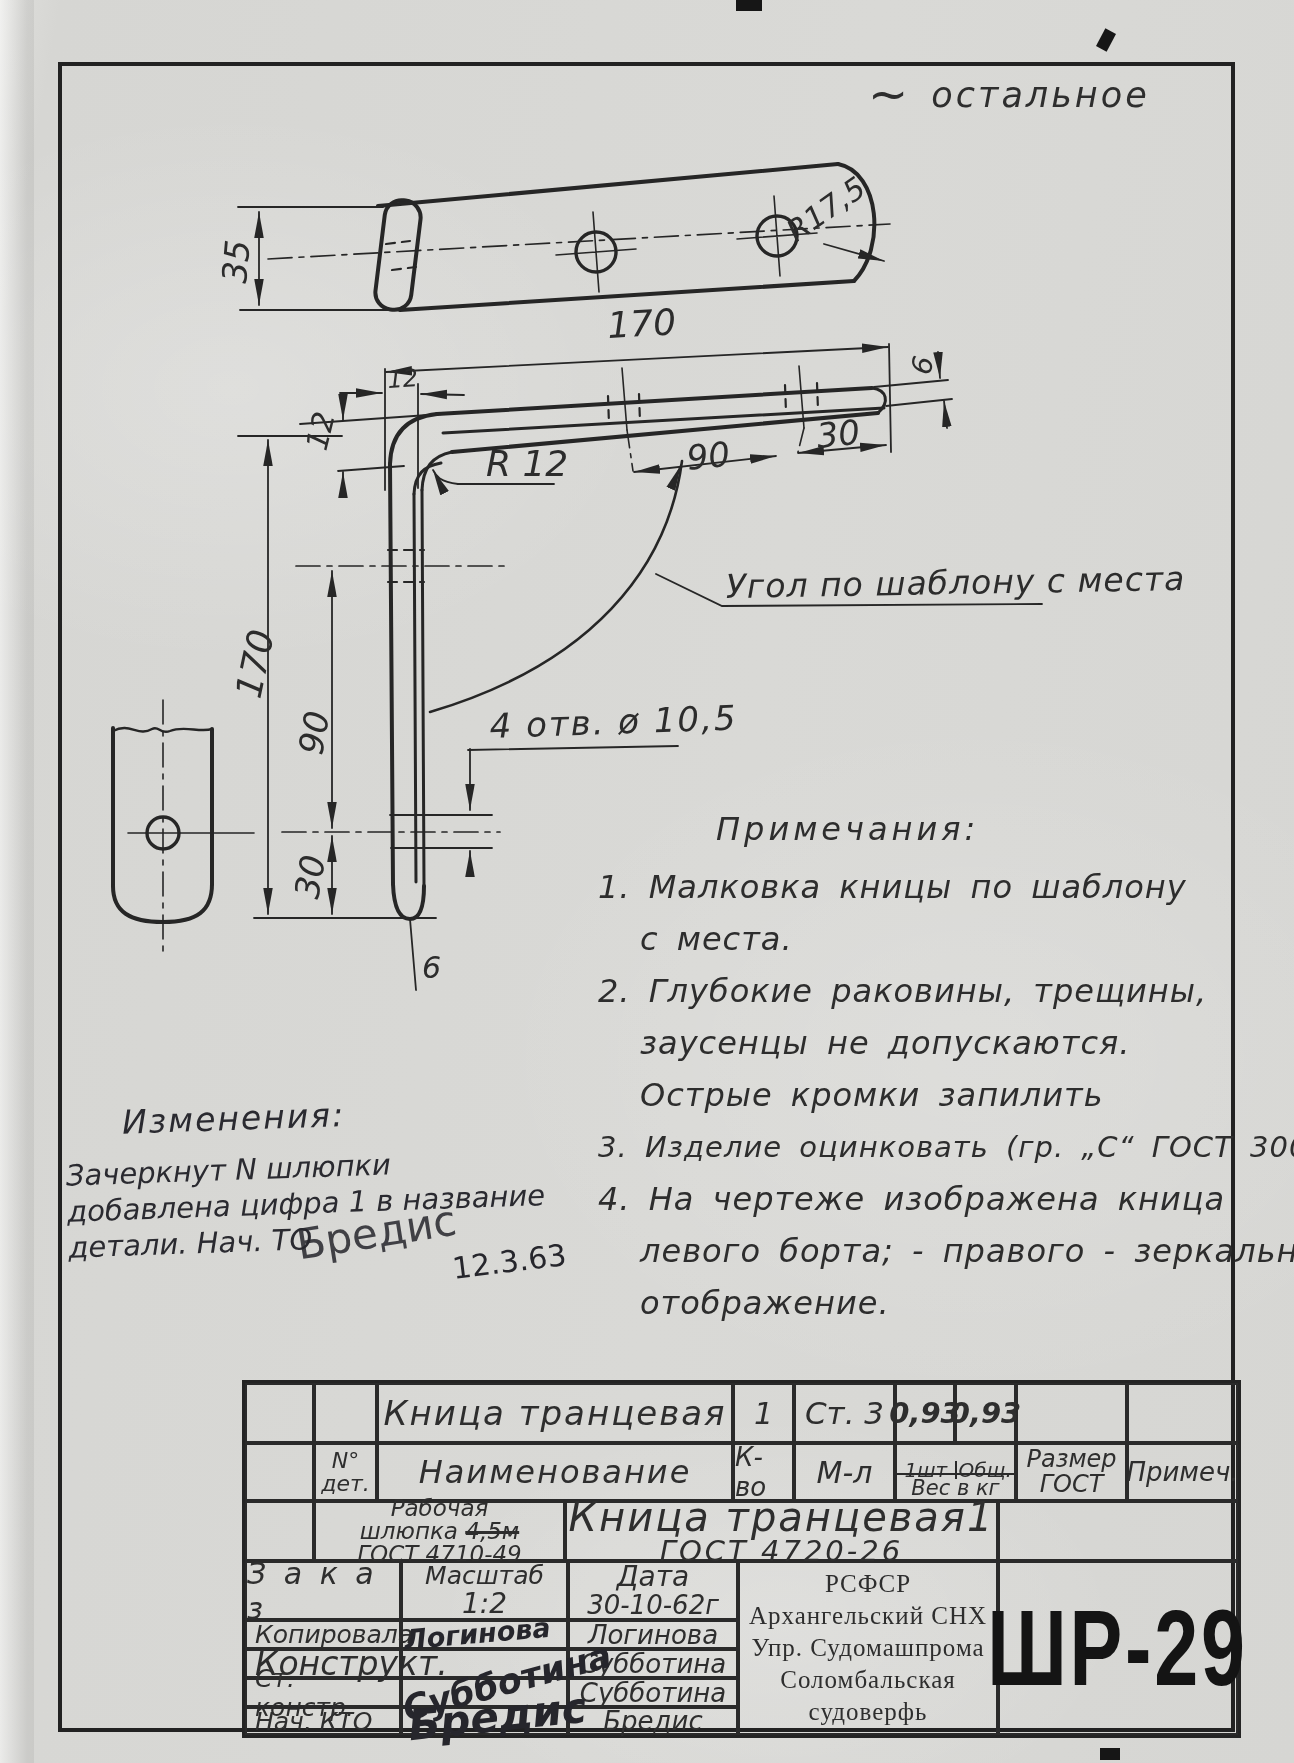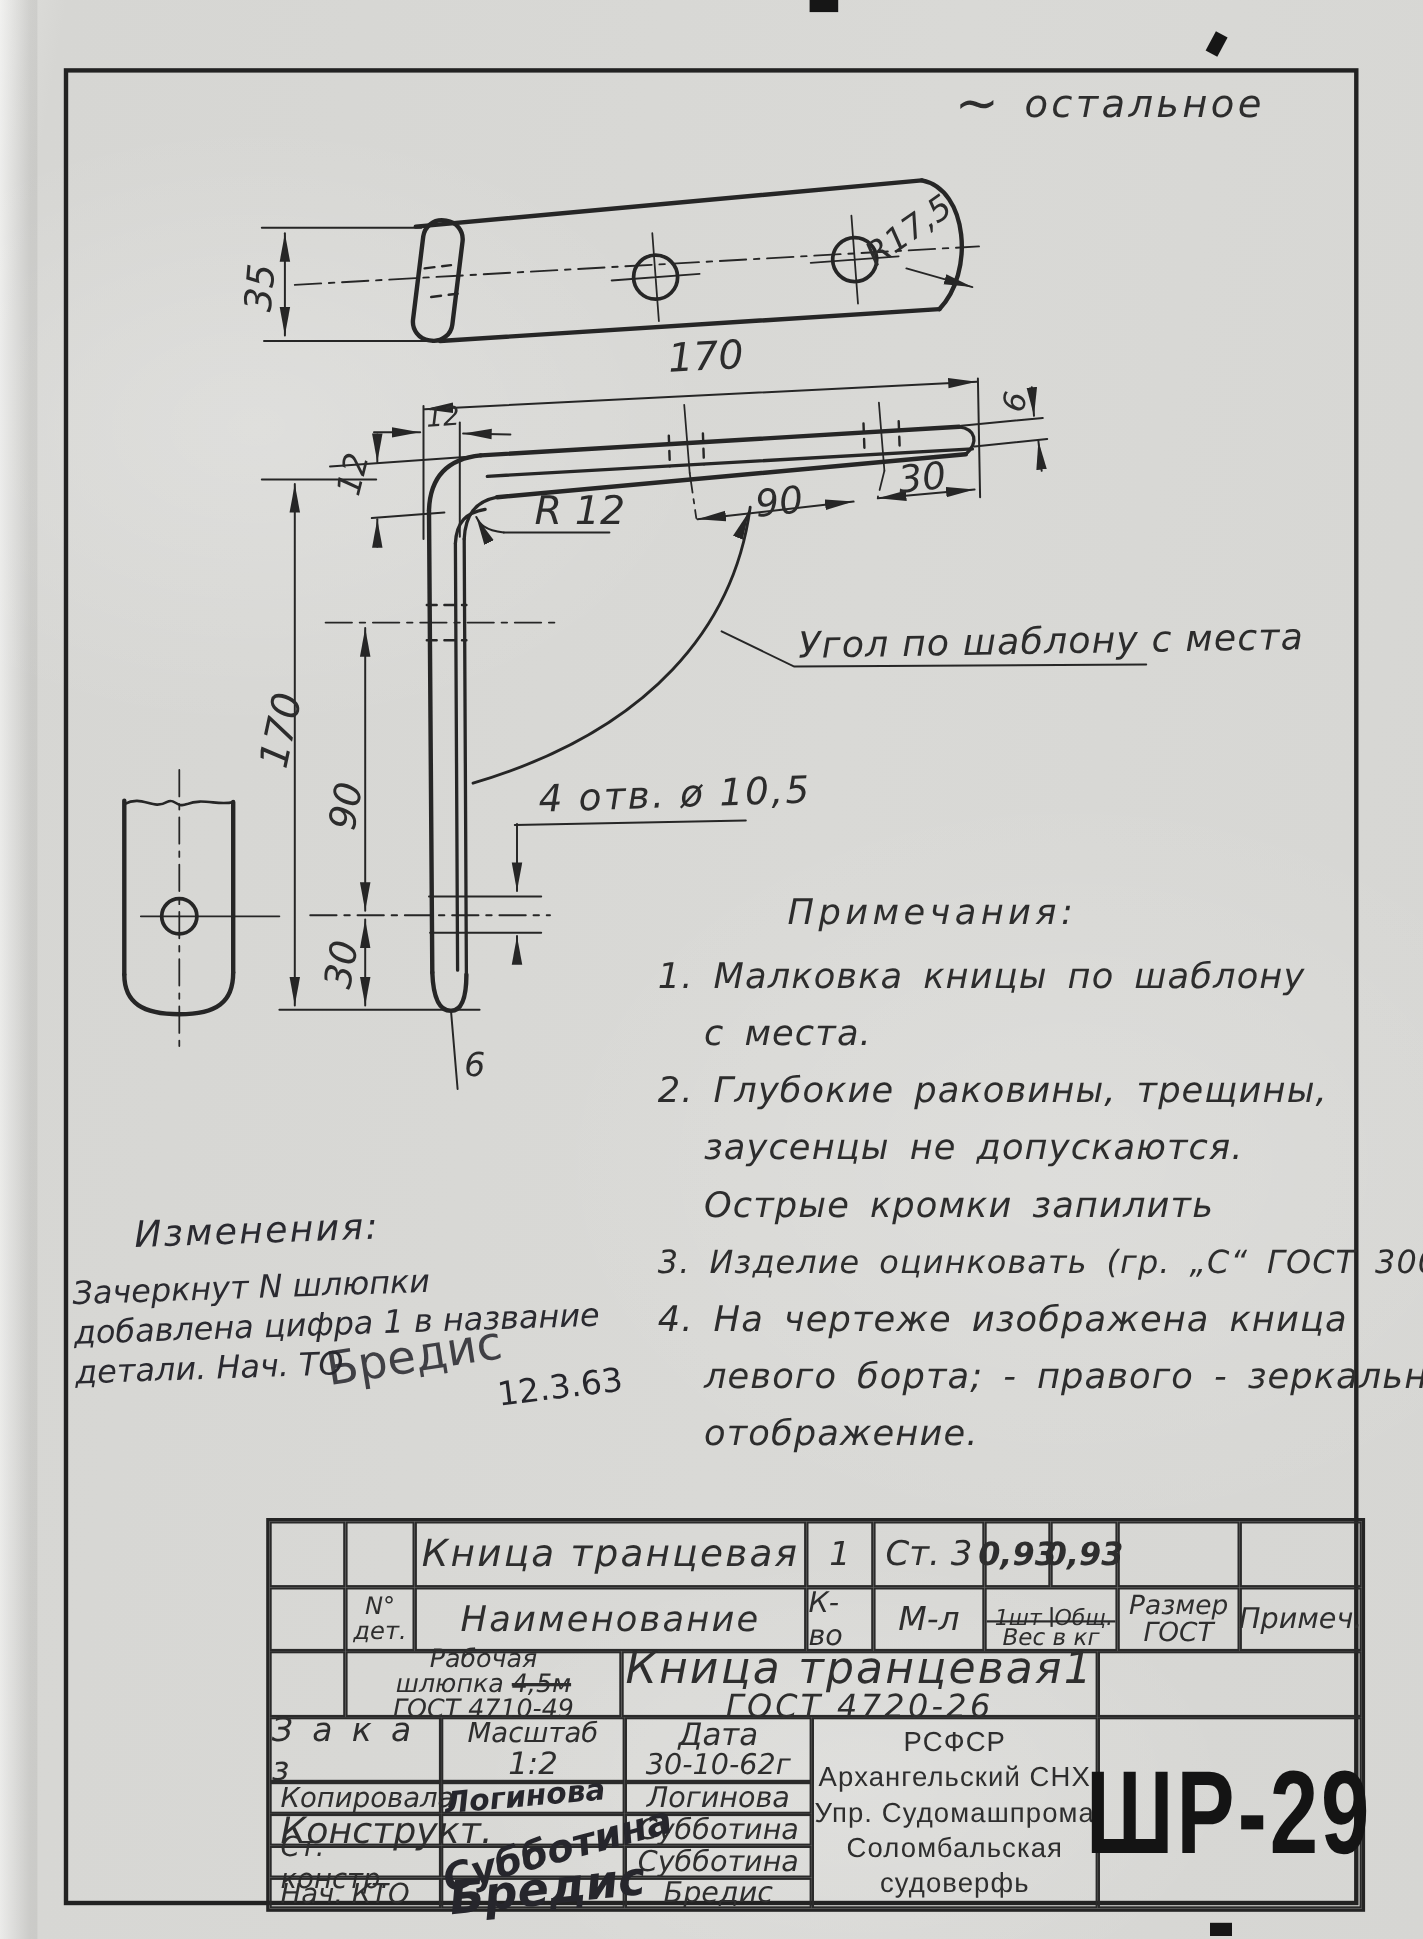--- a/index.html
+++ b/index.html
@@ -42,21 +42,21 @@
   .cname{font-size:34px;font-style:italic;letter-spacing:2px;}
   .hdr2{display:flex;flex-direction:column;line-height:1.05;}
   .wtop{position:absolute;left:0;top:16px;width:100%;height:18px;display:flex;}
   .wtop span{flex:1;display:flex;align-items:center;justify-content:center;
              font-size:20px;font-style:italic;}
   .wtop span:first-child{border-right:2px solid #2a2a2a;}
   .wbot{position:absolute;left:0;top:28px;width:100%;height:26px;border-top:2px solid #2a2a2a;
         display:flex;align-items:center;justify-content:center;font-size:21px;font-style:italic;}
   .strike{text-decoration:line-through;text-decoration-thickness:3px;}
   .org{line-height:1.28;font-size:25px;letter-spacing:1px;font-weight:500;
-       font-family:Liberation Sans, sans-serif;}
+       font-family:Liberation Serif, serif;}
   .docnum{font-family:"Liberation Sans",sans-serif;font-weight:800;font-size:86px;
           letter-spacing:3px;transform:scale(.92,1.25);color:#141414;}
   .sig{position:absolute;color:#26262c;white-space:nowrap;}
   svg text{font-family:"DejaVu Sans",sans-serif;font-style:italic;fill:#2c2c2c;}
 </style>
 </head>
 <body>
 
 <div class="stage">
   <div class="paper"></div>

